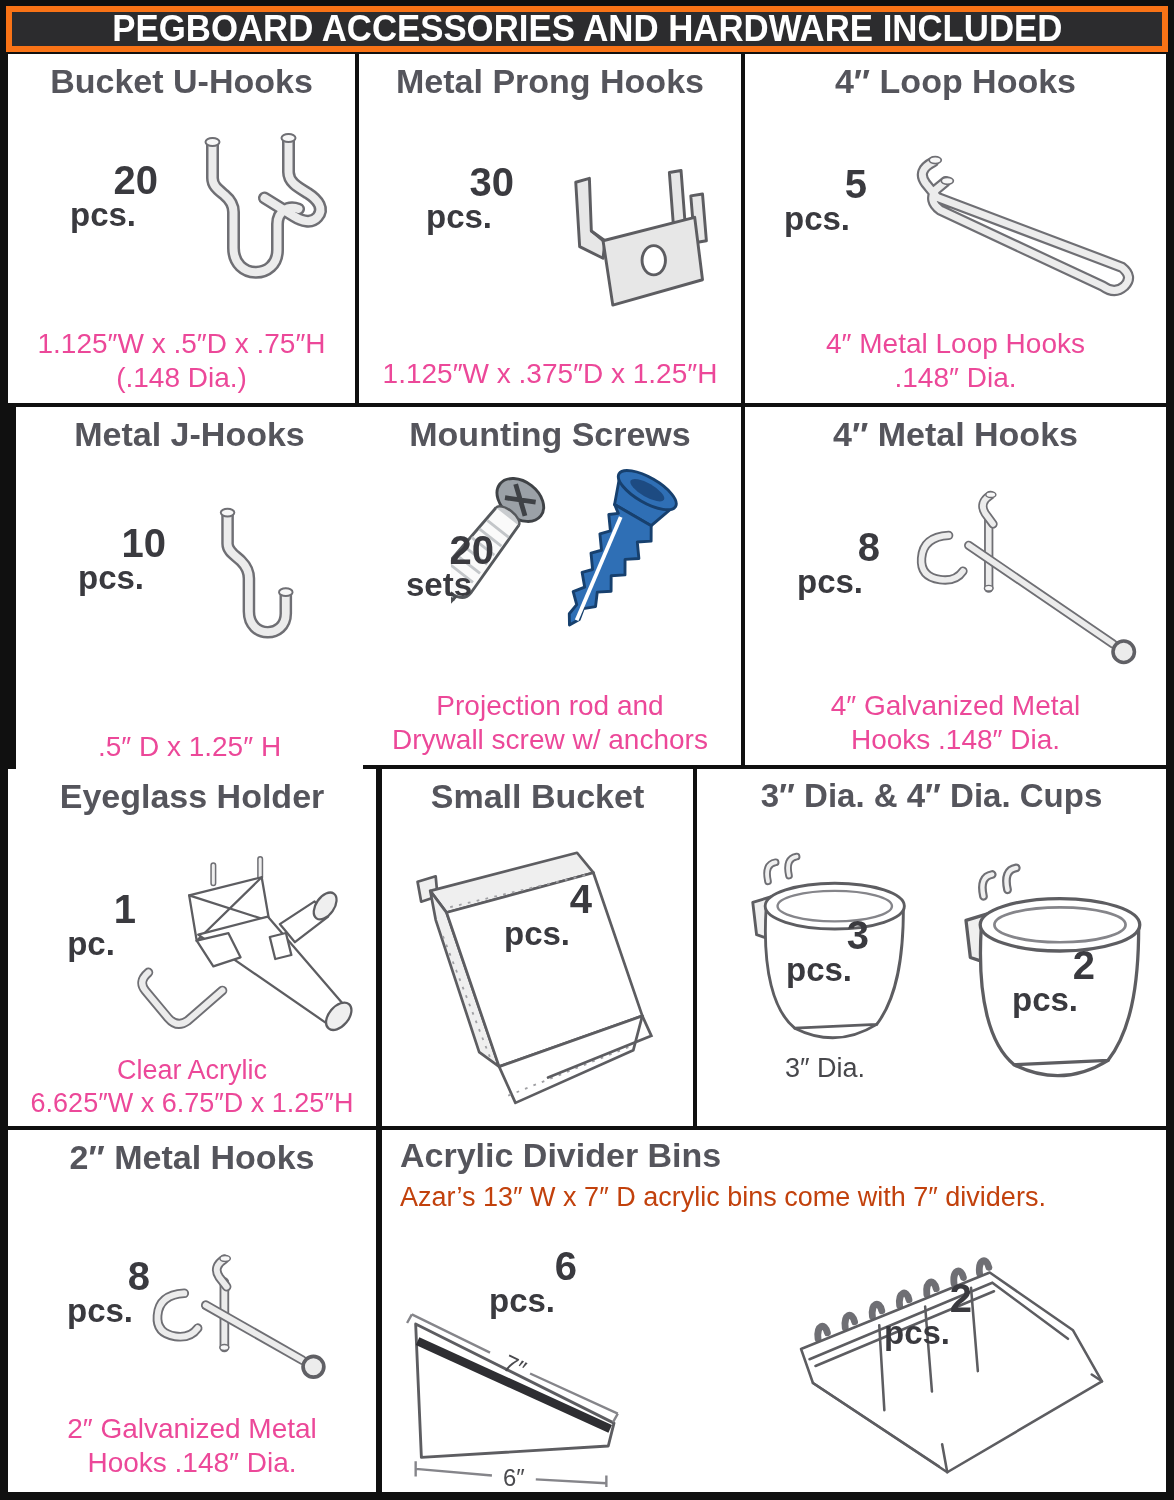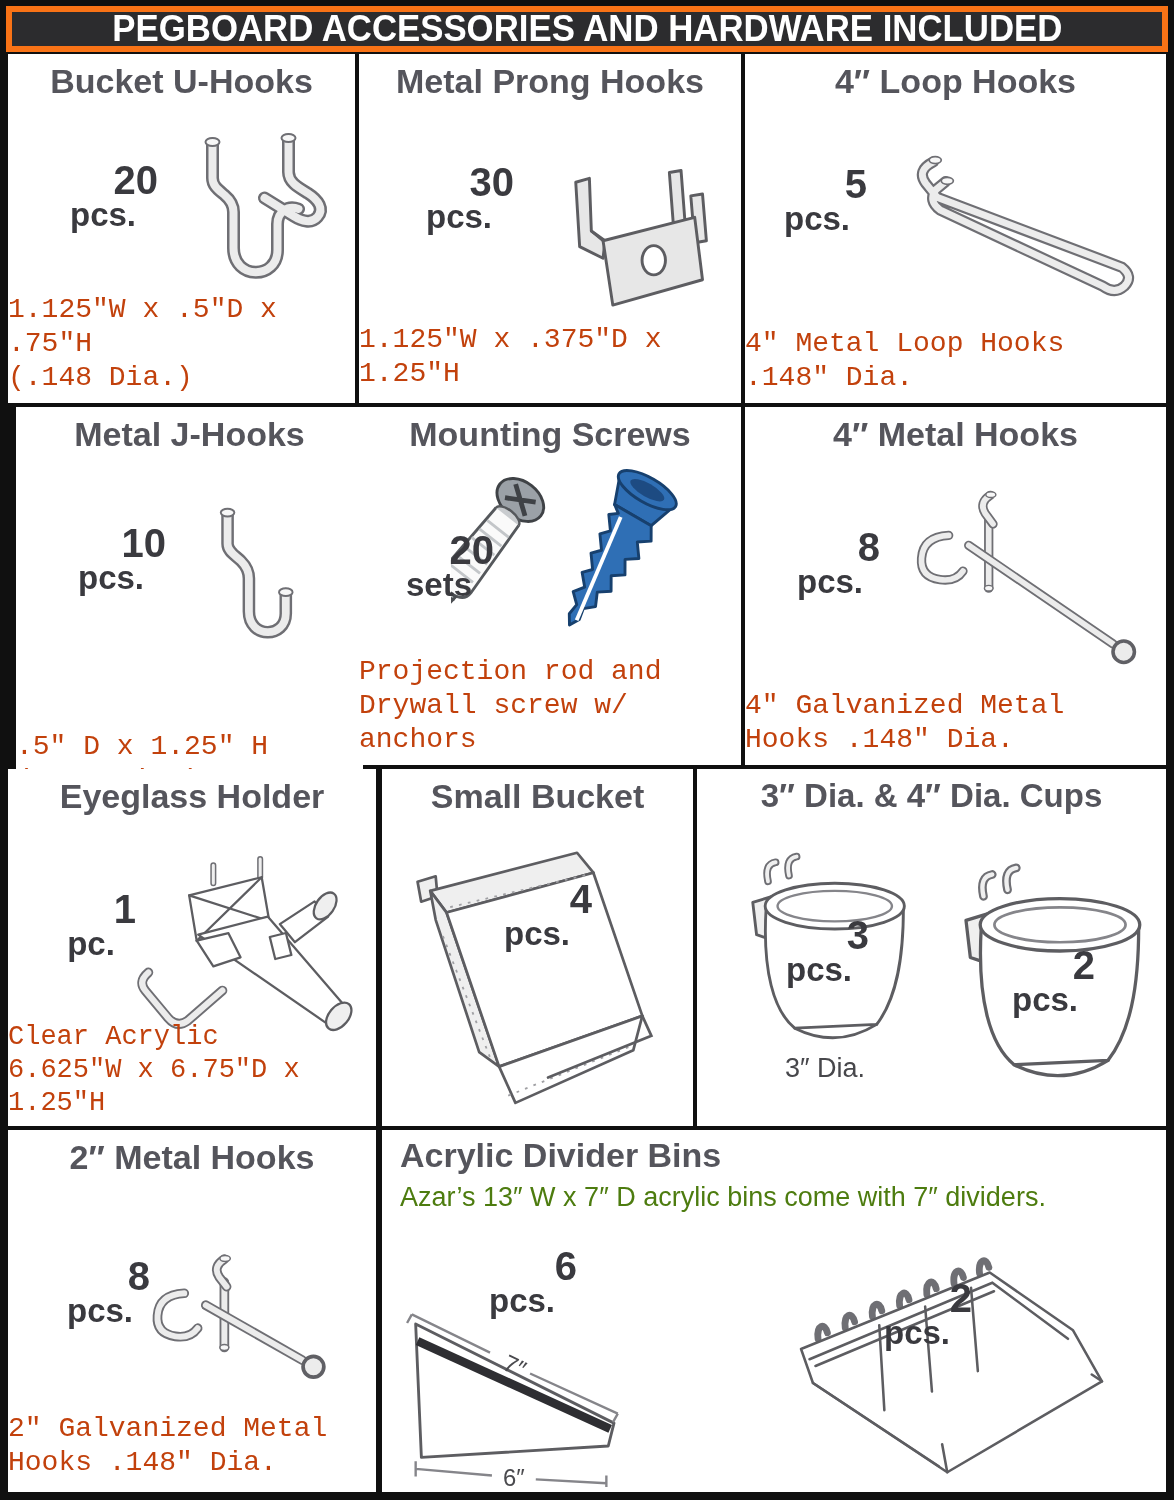--- a/index.html
+++ b/index.html
@@ -8,25 +8,25 @@
   .hdr{position:absolute;left:6px;top:6px;width:1162px;height:46px;background:#2c2c2e;
        border:6px solid #f97316;box-sizing:border-box;display:flex;align-items:center;justify-content:center;}
   .hdr span{color:#fff;font-weight:700;font-size:37px;white-space:nowrap;
             transform:scaleX(0.94);letter-spacing:0px;}
   .cell{position:absolute;background:#fff;box-sizing:border-box;}
   .title{position:absolute;left:0;right:0;top:8px;text-align:center;
          font-weight:700;font-size:34px;color:#55555c;}
   .qty{position:absolute;text-align:center;color:#3a3a3f;z-index:3;}
   .qty .num{display:block;font-size:40px;font-weight:700;line-height:0.9;text-align:right;}
   .qty .unit{display:block;font-size:33px;font-weight:700;line-height:1.0;}
-  .desc{position:absolute;left:0;right:0;text-align:left;color:#c2410c;
-        font-size:28px;line-height:1.22;font-family:Liberation Mono, monospace;}
+  .desc{position:absolute;left:0;right:0;text-align:center;color:#ec4899;
+        font-size:28px;line-height:1.22;}
   .lbl{position:absolute;text-align:center;color:#47474b;font-size:27px;}
   .ill{position:absolute;}
-  .subtitle{position:absolute;color:#4d7c0f;font-size:27px;}
+  .subtitle{position:absolute;color:#c2410c;font-size:27px;}
 
   
   .to{fill:none;stroke:#6f6f74;stroke-width:13;stroke-linecap:round;stroke-linejoin:round}
   .ti{fill:none;stroke:#ececec;stroke-width:8;stroke-linecap:round;stroke-linejoin:round}
   .to3{fill:none;stroke:#6f6f74;stroke-width:8;stroke-linecap:round;stroke-linejoin:round}
   .ti3{fill:none;stroke:#efefef;stroke-width:4;stroke-linecap:round;stroke-linejoin:round}
   .wire{fill:#fff;stroke:#5d5d61;stroke-width:3;stroke-linejoin:round}
   .flat{fill:#e7e7e7;stroke:#5d5d61;stroke-width:3;stroke-linejoin:round}
   .flat3{fill:#efefef;stroke:#5d5d61;stroke-width:3;stroke-linejoin:round}
   .wireln{fill:none;stroke:#5d5d61;stroke-width:3;stroke-linecap:round}

